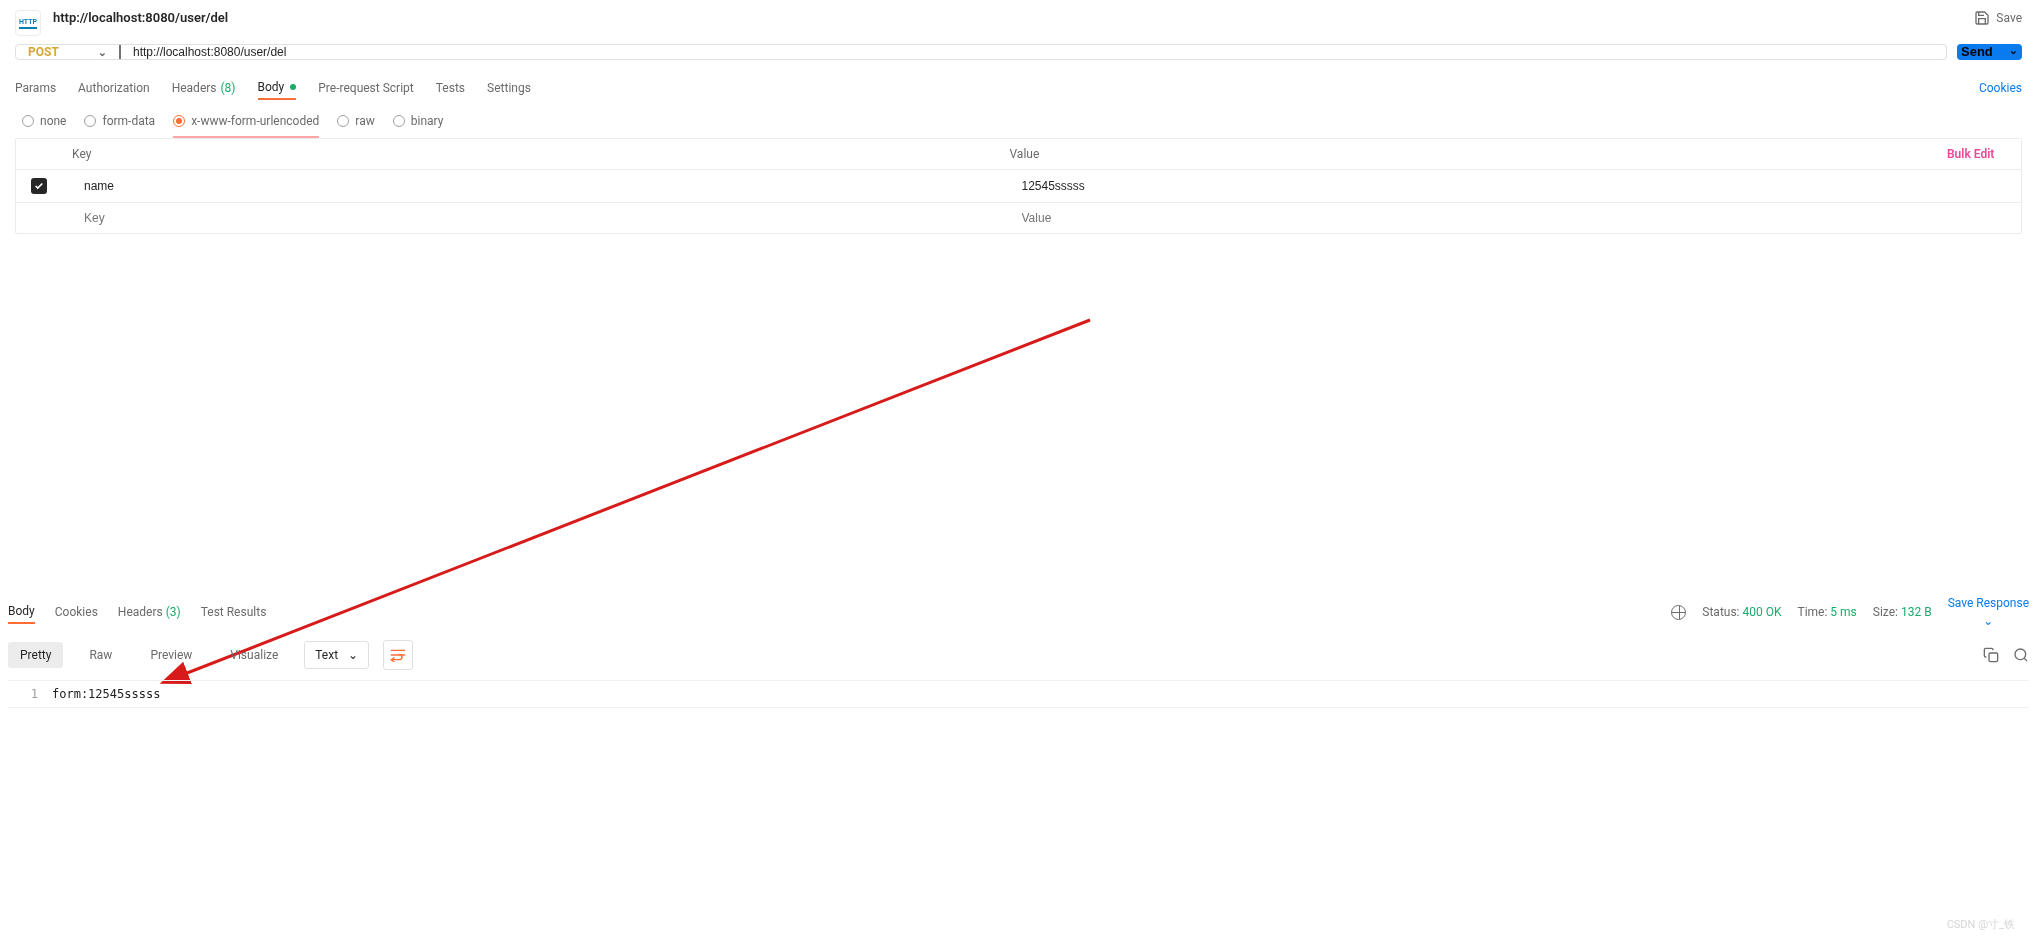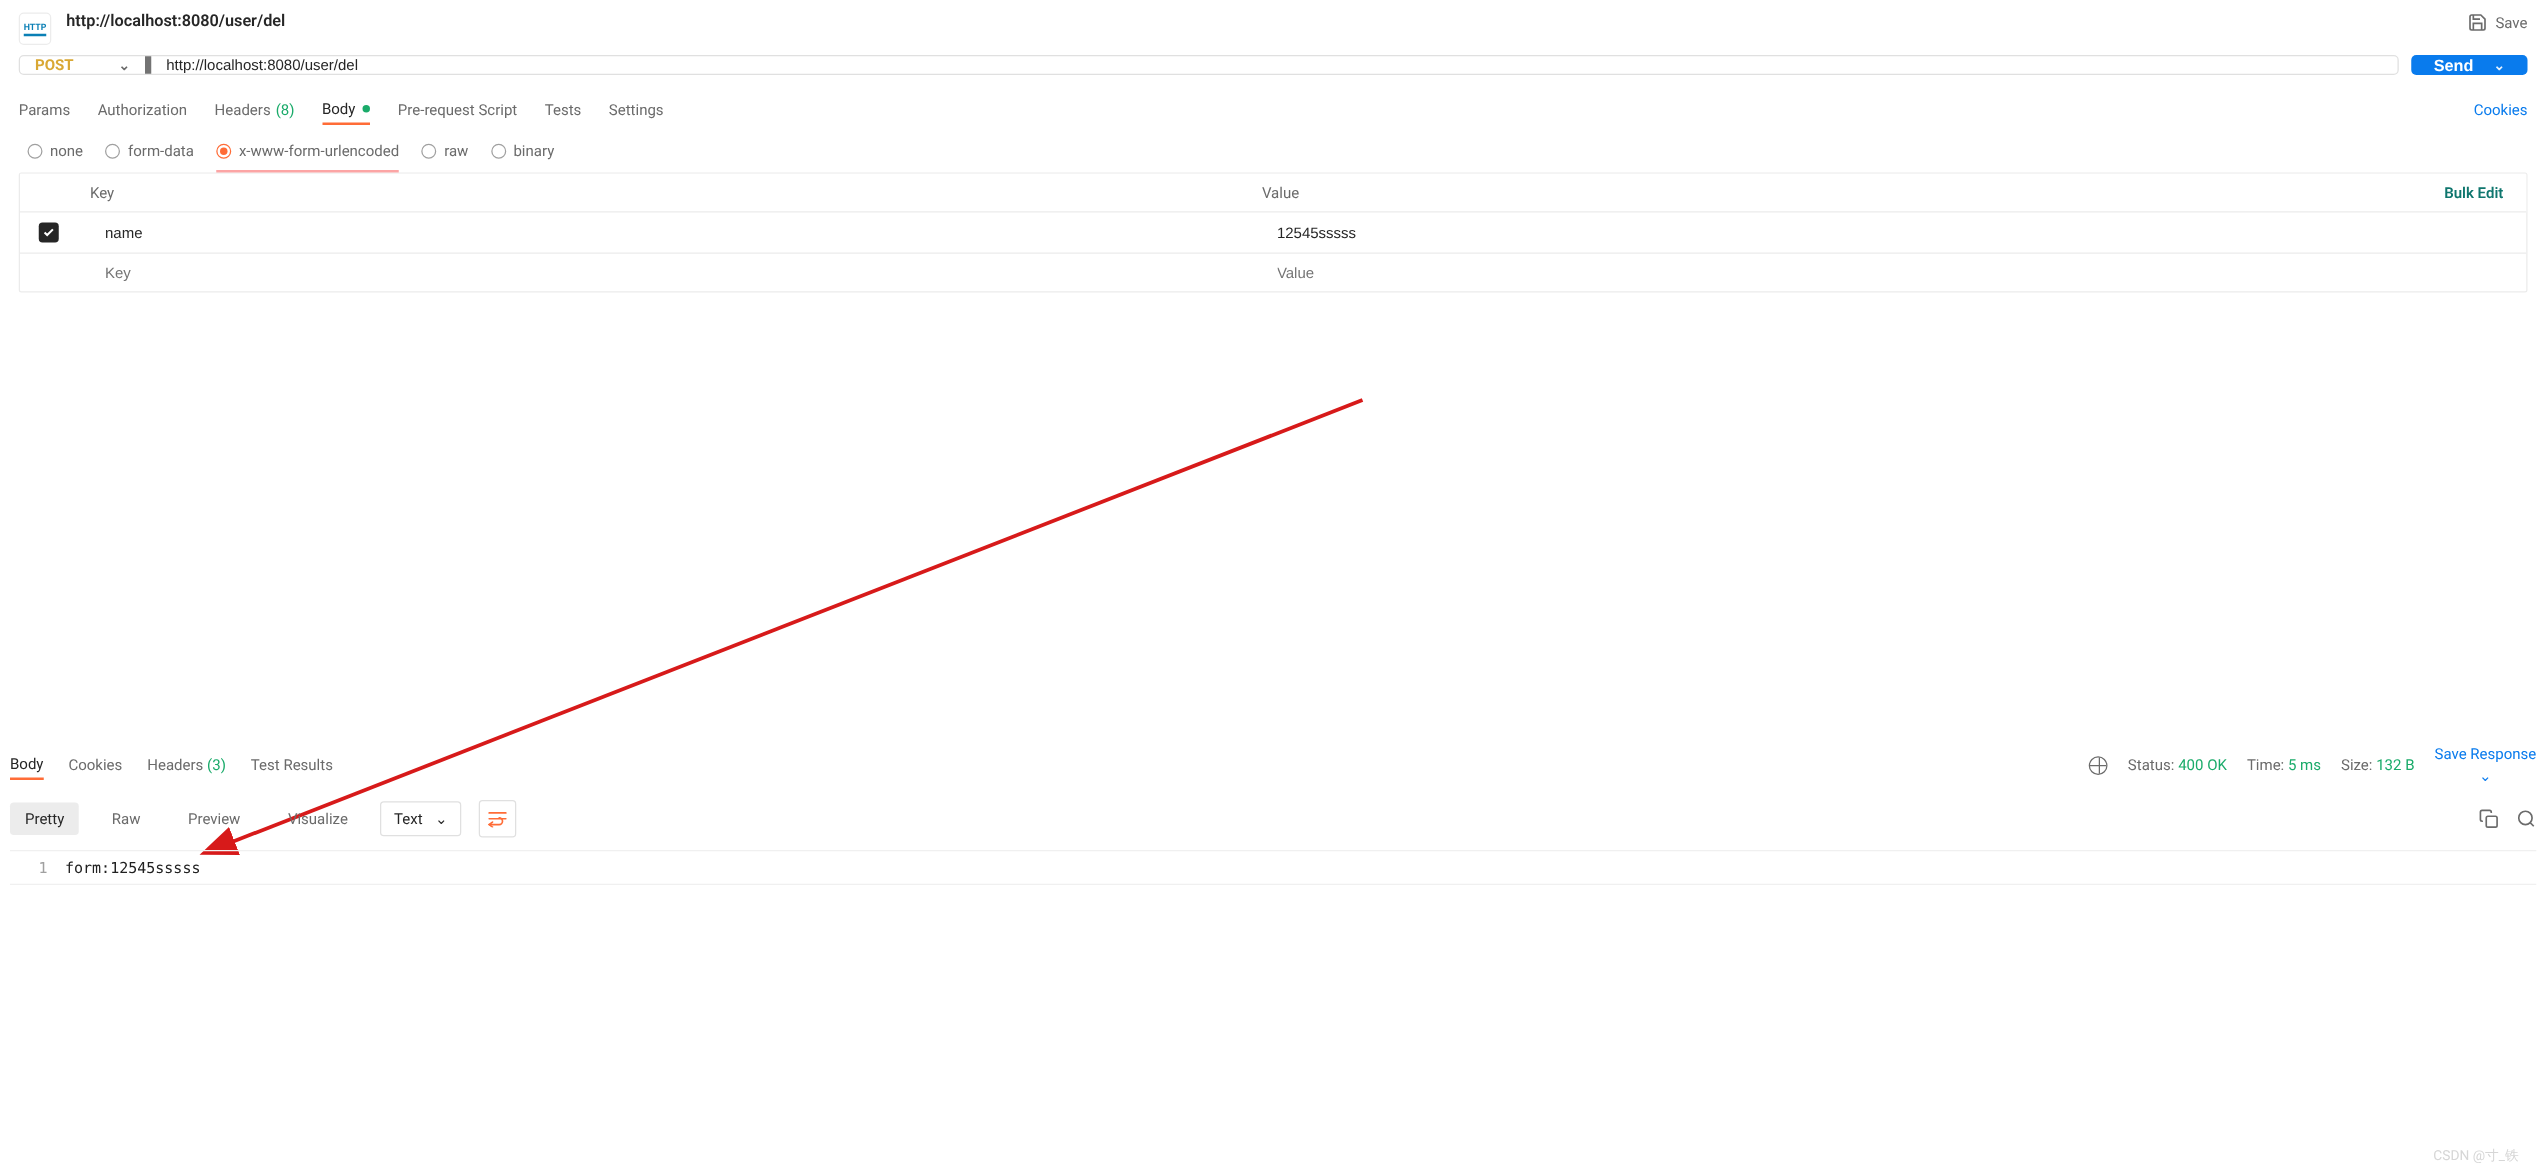--- a/index.html
+++ b/index.html
@@ -45,21 +45,21 @@
   }
   .url-group {
     flex: 1;
     display: flex;
     border: 1px solid #e0e0e0;
     border-radius: 4px;
     background: #fff;
   }
   .method-select {
     width: 105px;
-    border-right: 5px solid #737373;
+    border-right: 2px solid #737373;
     display: flex;
     align-items: center;
     justify-content: space-between;
     padding: 0 12px;
     font-weight: 700;
     font-size: 12px;
     color: #d9a834;
     cursor: pointer;
   }
   .method-select .chev { color: #6b6b6b; font-size: 11px; }
@@ -67,28 +67,27 @@
     flex: 1;
     border: none;
     outline: none;
     padding: 0 12px;
     font-size: 12px;
     color: #262626;
     background: transparent;
   }
   .send-btn {
     background: #097bed;
-    color: #ffffff;
+    color: #000000;
     border: none;
     border-radius: 4px;
     font-weight: 700;
     font-size: 13px;
     display: flex;
-    align-items: center;
-    padding: 0 18px;
+    padding: 0 4px;
     cursor: pointer;
     gap: 16px;
   }
   .send-btn .chev { font-size: 11px; opacity: .9; }
 
   .req-tabs {
     display: flex;
     align-items: center;
     padding: 0 15px;
     gap: 22px;
@@ -138,21 +137,21 @@
     border: 1px solid #ebebeb;
     border-radius: 2px;
   }
   .kv-head, .kv-row {
     display: grid;
     grid-template-columns: 46px 1fr 1fr 84px;
     align-items: center;
   }
   .kv-head { border-bottom: 1px solid #ebebeb; background: #fff; }
   .kv-head > div { padding: 8px 10px; color: #6b6b6b; font-size: 12px; }
-  .kv-head .bulk { font-weight: 600; color: #0f766e; cursor: pointer; text-align: center; }
+  .kv-head .bulk { font-weight: 600; color: #ec4899; cursor: pointer; text-align: left; }
   .kv-row { border-bottom: 1px solid #ebebeb; }
   .kv-row:last-child { border-bottom: none; }
   .kv-row > div { padding: 8px 10px; font-size: 12px; }
   .kv-check-cell { display: flex; justify-content: center; }
   .kv-checkbox {
     width: 16px; height: 16px; border-radius: 3px; background: #262626;
     display: flex; align-items: center; justify-content: center; color: #fff;
   }
   .kv-input {
     border: none; outline: none; width: 100%; font-size: 12px; background: transparent;

